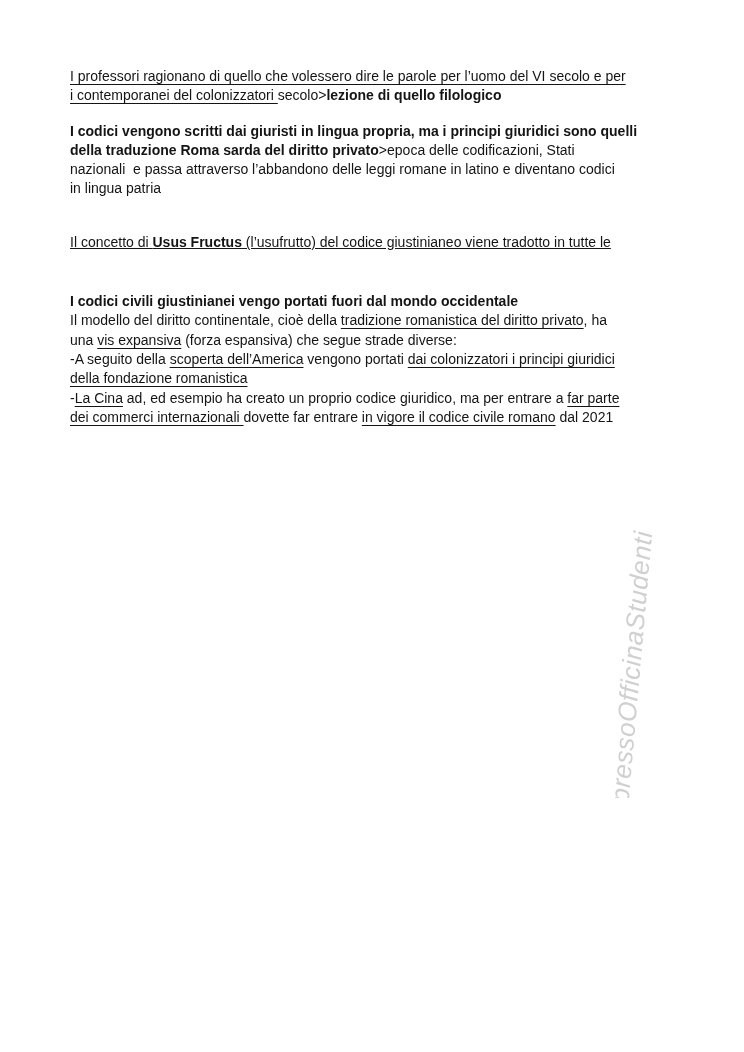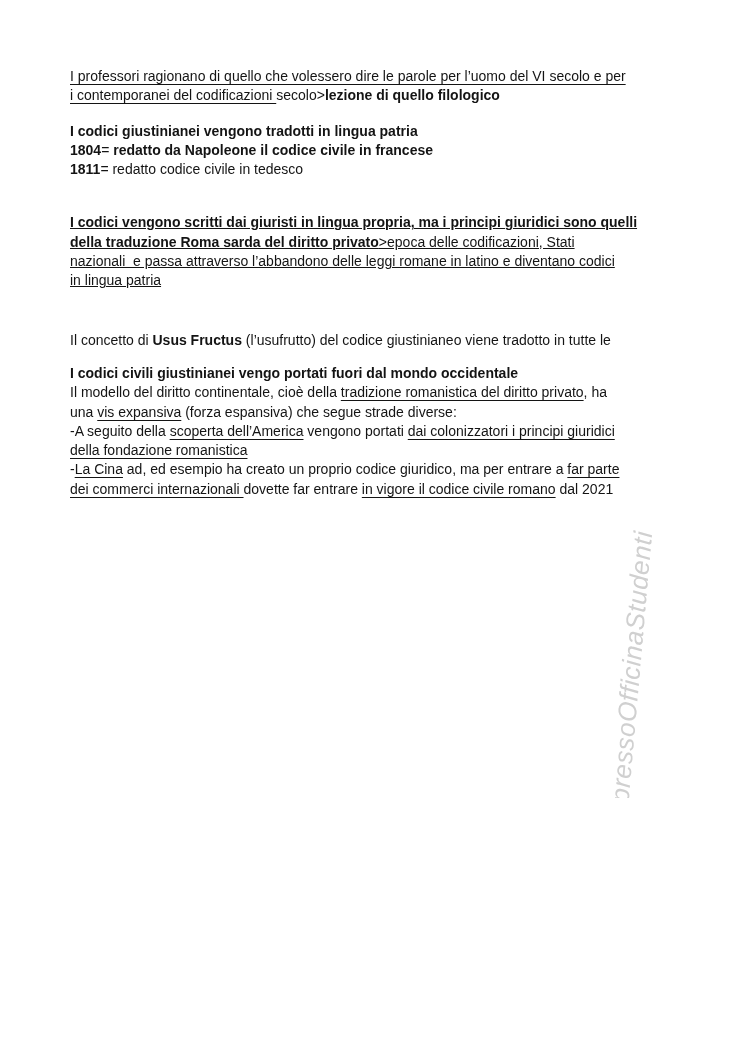--- a/index.html
+++ b/index.html
@@ -56,21 +56,20 @@
     top: 977px;
     font-size: 14px;
     line-height: 19px;
   }
 </style>
 </head>
 <body>
 
 <div class="page">
   <div class="doc-body">
-      <div class="paragraph"><span class="run run-underline">I professori ragionano di quello che volessero dire le parole per l’uomo del VI secolo e per</span><br><span class="run run-underline">i contemporanei del codificazioni </span><span class="run">secolo&gt;</span><span class="run run-bold">lezione di quello filologico</span></div>
-      <div class="paragraph"><span class="run run-bold">I codici giustinianei vengono tradotti in lingua patria</span><br><span class="run run-bold">1804</span><span class="run">= </span><span class="run run-bold">redatto da Napoleone il codice civile in francese</span><br><span class="run run-bold">1811</span><span class="run">= redatto codice civile in tedesco</span></div>
+      <div class="paragraph"><span class="run run-underline">I professori ragionano di quello che volessero dire le parole per l’uomo del VI secolo e per</span><br><span class="run run-underline">i contemporanei del colonizzatori </span><span class="run">secolo&gt;</span><span class="run run-bold">lezione di quello filologico</span></div>
       <div class="paragraph"><span class="run run-bold">I codici vengono scritti dai giuristi in lingua propria, ma i principi giuridici sono quelli</span><br><span class="run run-bold">della traduzione Roma sarda del diritto privato</span><span class="run">&gt;epoca delle codificazioni, Stati</span><br><span class="run">nazionali  e passa attraverso l’abbandono delle leggi romane in latino e diventano codici</span><br><span class="run">in lingua patria</span></div>
       <div class="paragraph"><span class="run">Il concetto di </span><span class="run run-bold">Usus Fructus</span><span class="run"> (l’usufrutto) del codice giustinianeo viene tradotto in tutte le</span><br></div>
       <div class="paragraph"><span class="run run-bold">I codici civili giustinianei vengo portati fuori dal mondo occidentale</span><br><span class="run">Il modello del diritto continentale, cioè della </span><span class="run run-underline">tradizione romanistica del diritto privato</span><span class="run">, ha</span><br><span class="run">una </span><span class="run run-underline">vis expansiva</span><span class="run"> (forza espansiva) che segue strade diverse:</span><br><span class="run">-A seguito della </span><span class="run run-underline">scoperta dell’America</span><span class="run"> vengono portati </span><span class="run run-underline">dai colonizzatori i principi giuridici</span><br><span class="run run-underline">della fondazione romanistica</span><br><span class="run">-</span><span class="run run-underline">La Cina</span><span class="run"> ad, ed esempio ha creato un proprio codice giuridico, ma per entrare a </span><span class="run run-underline">far parte</span><br><span class="run run-underline">dei commerci internazionali </span><span class="run">dovette far entrare </span><span class="run run-underline">in vigore il codice civile romano</span><span class="run"> dal 2021</span></div>
     </div>
   <div class="watermark">stampatopressoOfficinaStudenti</div>
   <div class="page-number">7</div>
 </div>
 
 </body></html>

